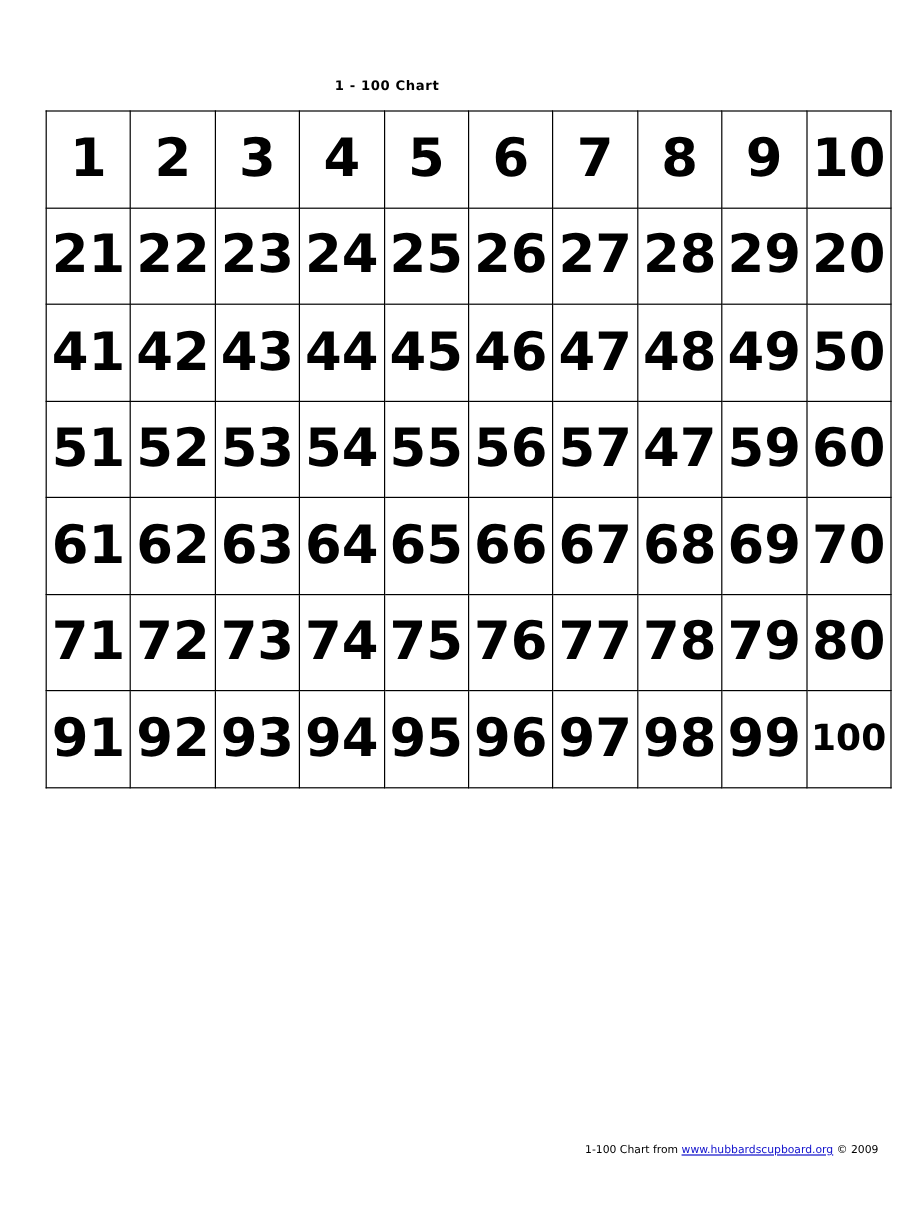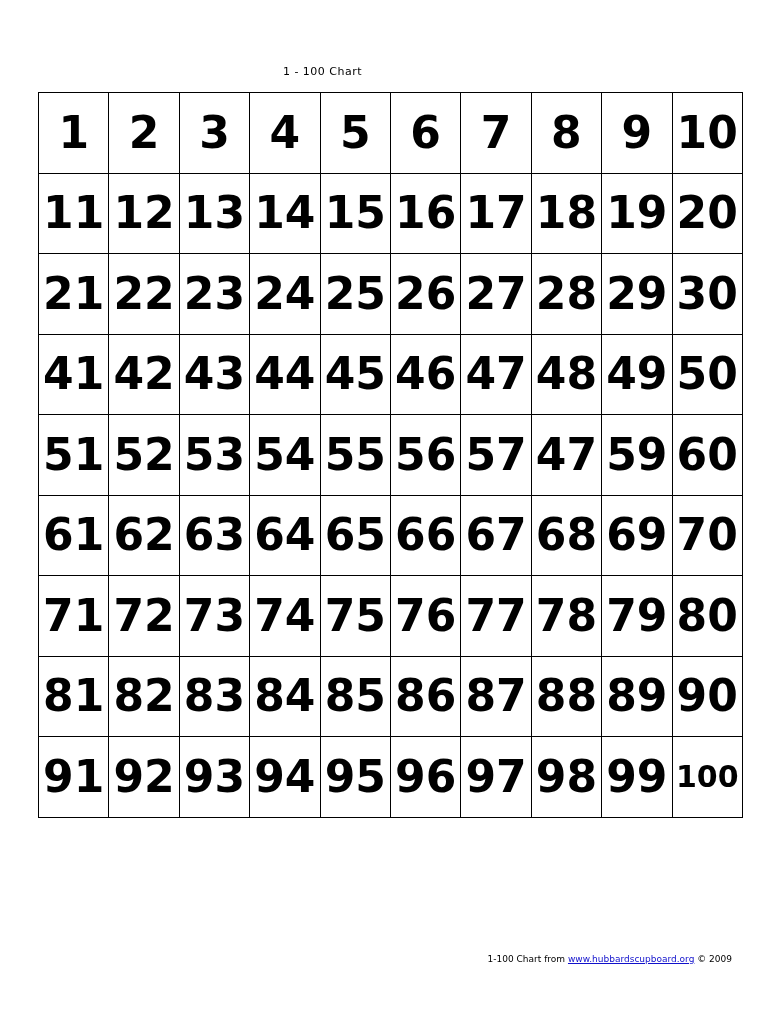--- a/index.html
+++ b/index.html
@@ -19,21 +19,21 @@
     height: 1024px;
     box-sizing: border-box;
     padding: 0;
     position: relative;
     background: #ffffff;
   }
   .chart-title {
     text-align: center;
     font-family: "DejaVu Sans", sans-serif;
     font-size: 11px;
-    font-weight: normal;
+    font-weight: bold;
     color: #000000;
     letter-spacing: 0.5px;
     margin: 0;
     position: absolute;
     top: 65px;
     left: 0;
     width: 645px;
   }
   .grid-wrap {
     position: absolute;
@@ -94,42 +94,30 @@
             <td>3</td>
             <td>4</td>
             <td>5</td>
             <td>6</td>
             <td>7</td>
             <td>8</td>
             <td>9</td>
             <td>10</td>
           </tr>
           <tr>
-            <td>11</td>
-            <td>12</td>
-            <td>13</td>
-            <td>14</td>
-            <td>15</td>
-            <td>16</td>
-            <td>17</td>
-            <td>18</td>
-            <td>19</td>
-            <td>20</td>
-          </tr>
-          <tr>
             <td>21</td>
             <td>22</td>
             <td>23</td>
             <td>24</td>
             <td>25</td>
             <td>26</td>
             <td>27</td>
             <td>28</td>
             <td>29</td>
-            <td>30</td>
+            <td>20</td>
           </tr>
           <tr>
             <td>41</td>
             <td>42</td>
             <td>43</td>
             <td>44</td>
             <td>45</td>
             <td>46</td>
             <td>47</td>
             <td>48</td>
@@ -166,32 +154,20 @@
             <td>73</td>
             <td>74</td>
             <td>75</td>
             <td>76</td>
             <td>77</td>
             <td>78</td>
             <td>79</td>
             <td>80</td>
           </tr>
           <tr>
-            <td>81</td>
-            <td>82</td>
-            <td>83</td>
-            <td>84</td>
-            <td>85</td>
-            <td>86</td>
-            <td>87</td>
-            <td>88</td>
-            <td>89</td>
-            <td>90</td>
-          </tr>
-          <tr>
             <td>91</td>
             <td>92</td>
             <td>93</td>
             <td>94</td>
             <td>95</td>
             <td>96</td>
             <td>97</td>
             <td>98</td>
             <td>99</td>
             <td class="wide-num">100</td>

